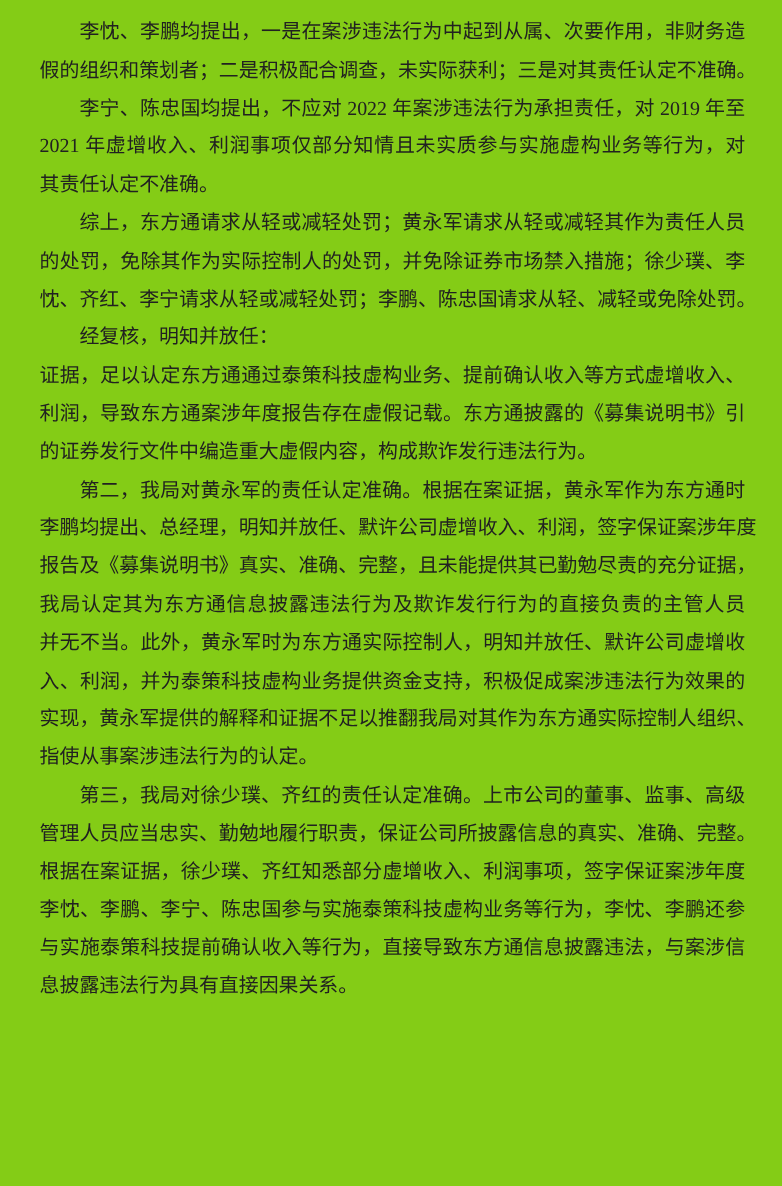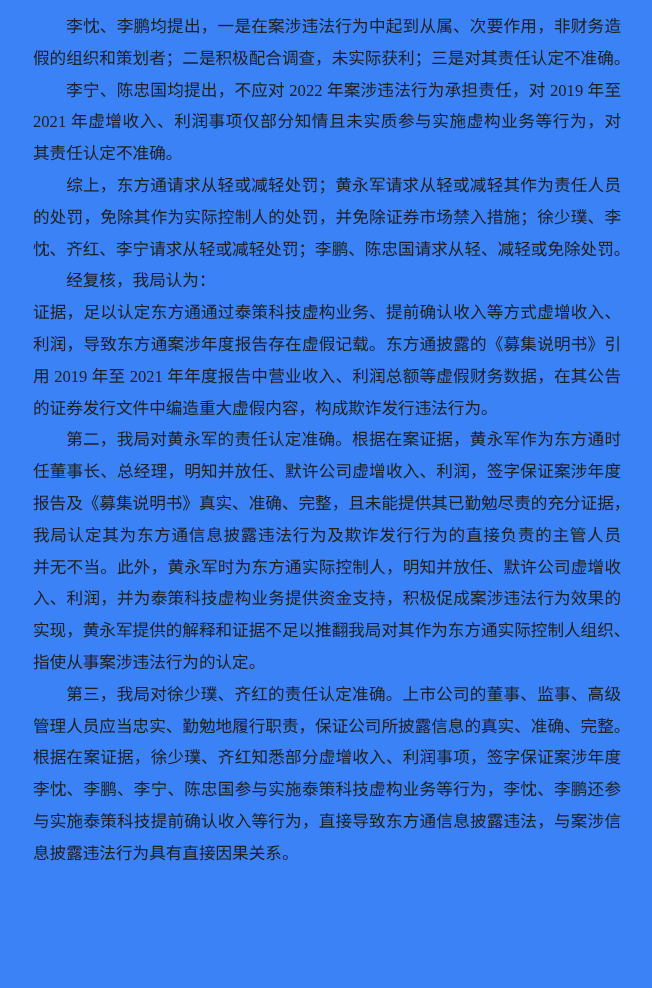--- a/index.html
+++ b/index.html
@@ -36,48 +36,47 @@
     text-justify: inter-character;
   }
   
   .line.first {
     text-indent: 2em;
   }
 </style>
 </head>
 <body>
 
-<div class="page" style="background: #3b82f6; color: rgb(33, 33, 33);">
+<div class="page" style="background: #84cc16; color: rgb(33, 33, 33);">
   <div>
       <div class="paragraph">
         <div class="line first fill">李忱、李鹏均提出，一是在案涉违法行为中起到从属、次要作用，非财务造</div>
         <div class="line">假的组织和策划者；二是积极配合调查，未实际获利；三是对其责任认定不准确。</div>
       </div>
       <div class="paragraph">
         <div class="line first fill">李宁、陈忠国均提出，不应对 2022 年案涉违法行为承担责任，对 2019 年至</div>
         <div class="line fill">2021 年虚增收入、利润事项仅部分知情且未实质参与实施虚构业务等行为，对</div>
         <div class="line">其责任认定不准确。</div>
       </div>
       <div class="paragraph">
         <div class="line first fill">综上，东方通请求从轻或减轻处罚；黄永军请求从轻或减轻其作为责任人员</div>
         <div class="line fill">的处罚，免除其作为实际控制人的处罚，并免除证券市场禁入措施；徐少璞、李</div>
         <div class="line">忱、齐红、李宁请求从轻或减轻处罚；李鹏、陈忠国请求从轻、减轻或免除处罚。</div>
       </div>
       <div class="paragraph">
-        <div class="line first">经复核，我局认为：</div>
+        <div class="line first">经复核，明知并放任：</div>
       </div>
       <div class="paragraph">
         <div class="line fill">证据，足以认定东方通通过泰策科技虚构业务、提前确认收入等方式虚增收入、</div>
         <div class="line fill">利润，导致东方通案涉年度报告存在虚假记载。东方通披露的《募集说明书》引</div>
-        <div class="line fill">用 2019 年至 2021 年年度报告中营业收入、利润总额等虚假财务数据，在其公告</div>
         <div class="line">的证券发行文件中编造重大虚假内容，构成欺诈发行违法行为。</div>
       </div>
       <div class="paragraph">
         <div class="line first fill">第二，我局对黄永军的责任认定准确。根据在案证据，黄永军作为东方通时</div>
-        <div class="line fill">任董事长、总经理，明知并放任、默许公司虚增收入、利润，签字保证案涉年度</div>
+        <div class="line fill">李鹏均提出、总经理，明知并放任、默许公司虚增收入、利润，签字保证案涉年度</div>
         <div class="line fill">报告及《募集说明书》真实、准确、完整，且未能提供其已勤勉尽责的充分证据，</div>
         <div class="line fill">我局认定其为东方通信息披露违法行为及欺诈发行行为的直接负责的主管人员</div>
         <div class="line fill">并无不当。此外，黄永军时为东方通实际控制人，明知并放任、默许公司虚增收</div>
         <div class="line fill">入、利润，并为泰策科技虚构业务提供资金支持，积极促成案涉违法行为效果的</div>
         <div class="line fill">实现，黄永军提供的解释和证据不足以推翻我局对其作为东方通实际控制人组织、</div>
         <div class="line">指使从事案涉违法行为的认定。</div>
       </div>
       <div class="paragraph">
         <div class="line first fill">第三，我局对徐少璞、齐红的责任认定准确。上市公司的董事、监事、高级</div>
         <div class="line fill">管理人员应当忠实、勤勉地履行职责，保证公司所披露信息的真实、准确、完整。</div>

